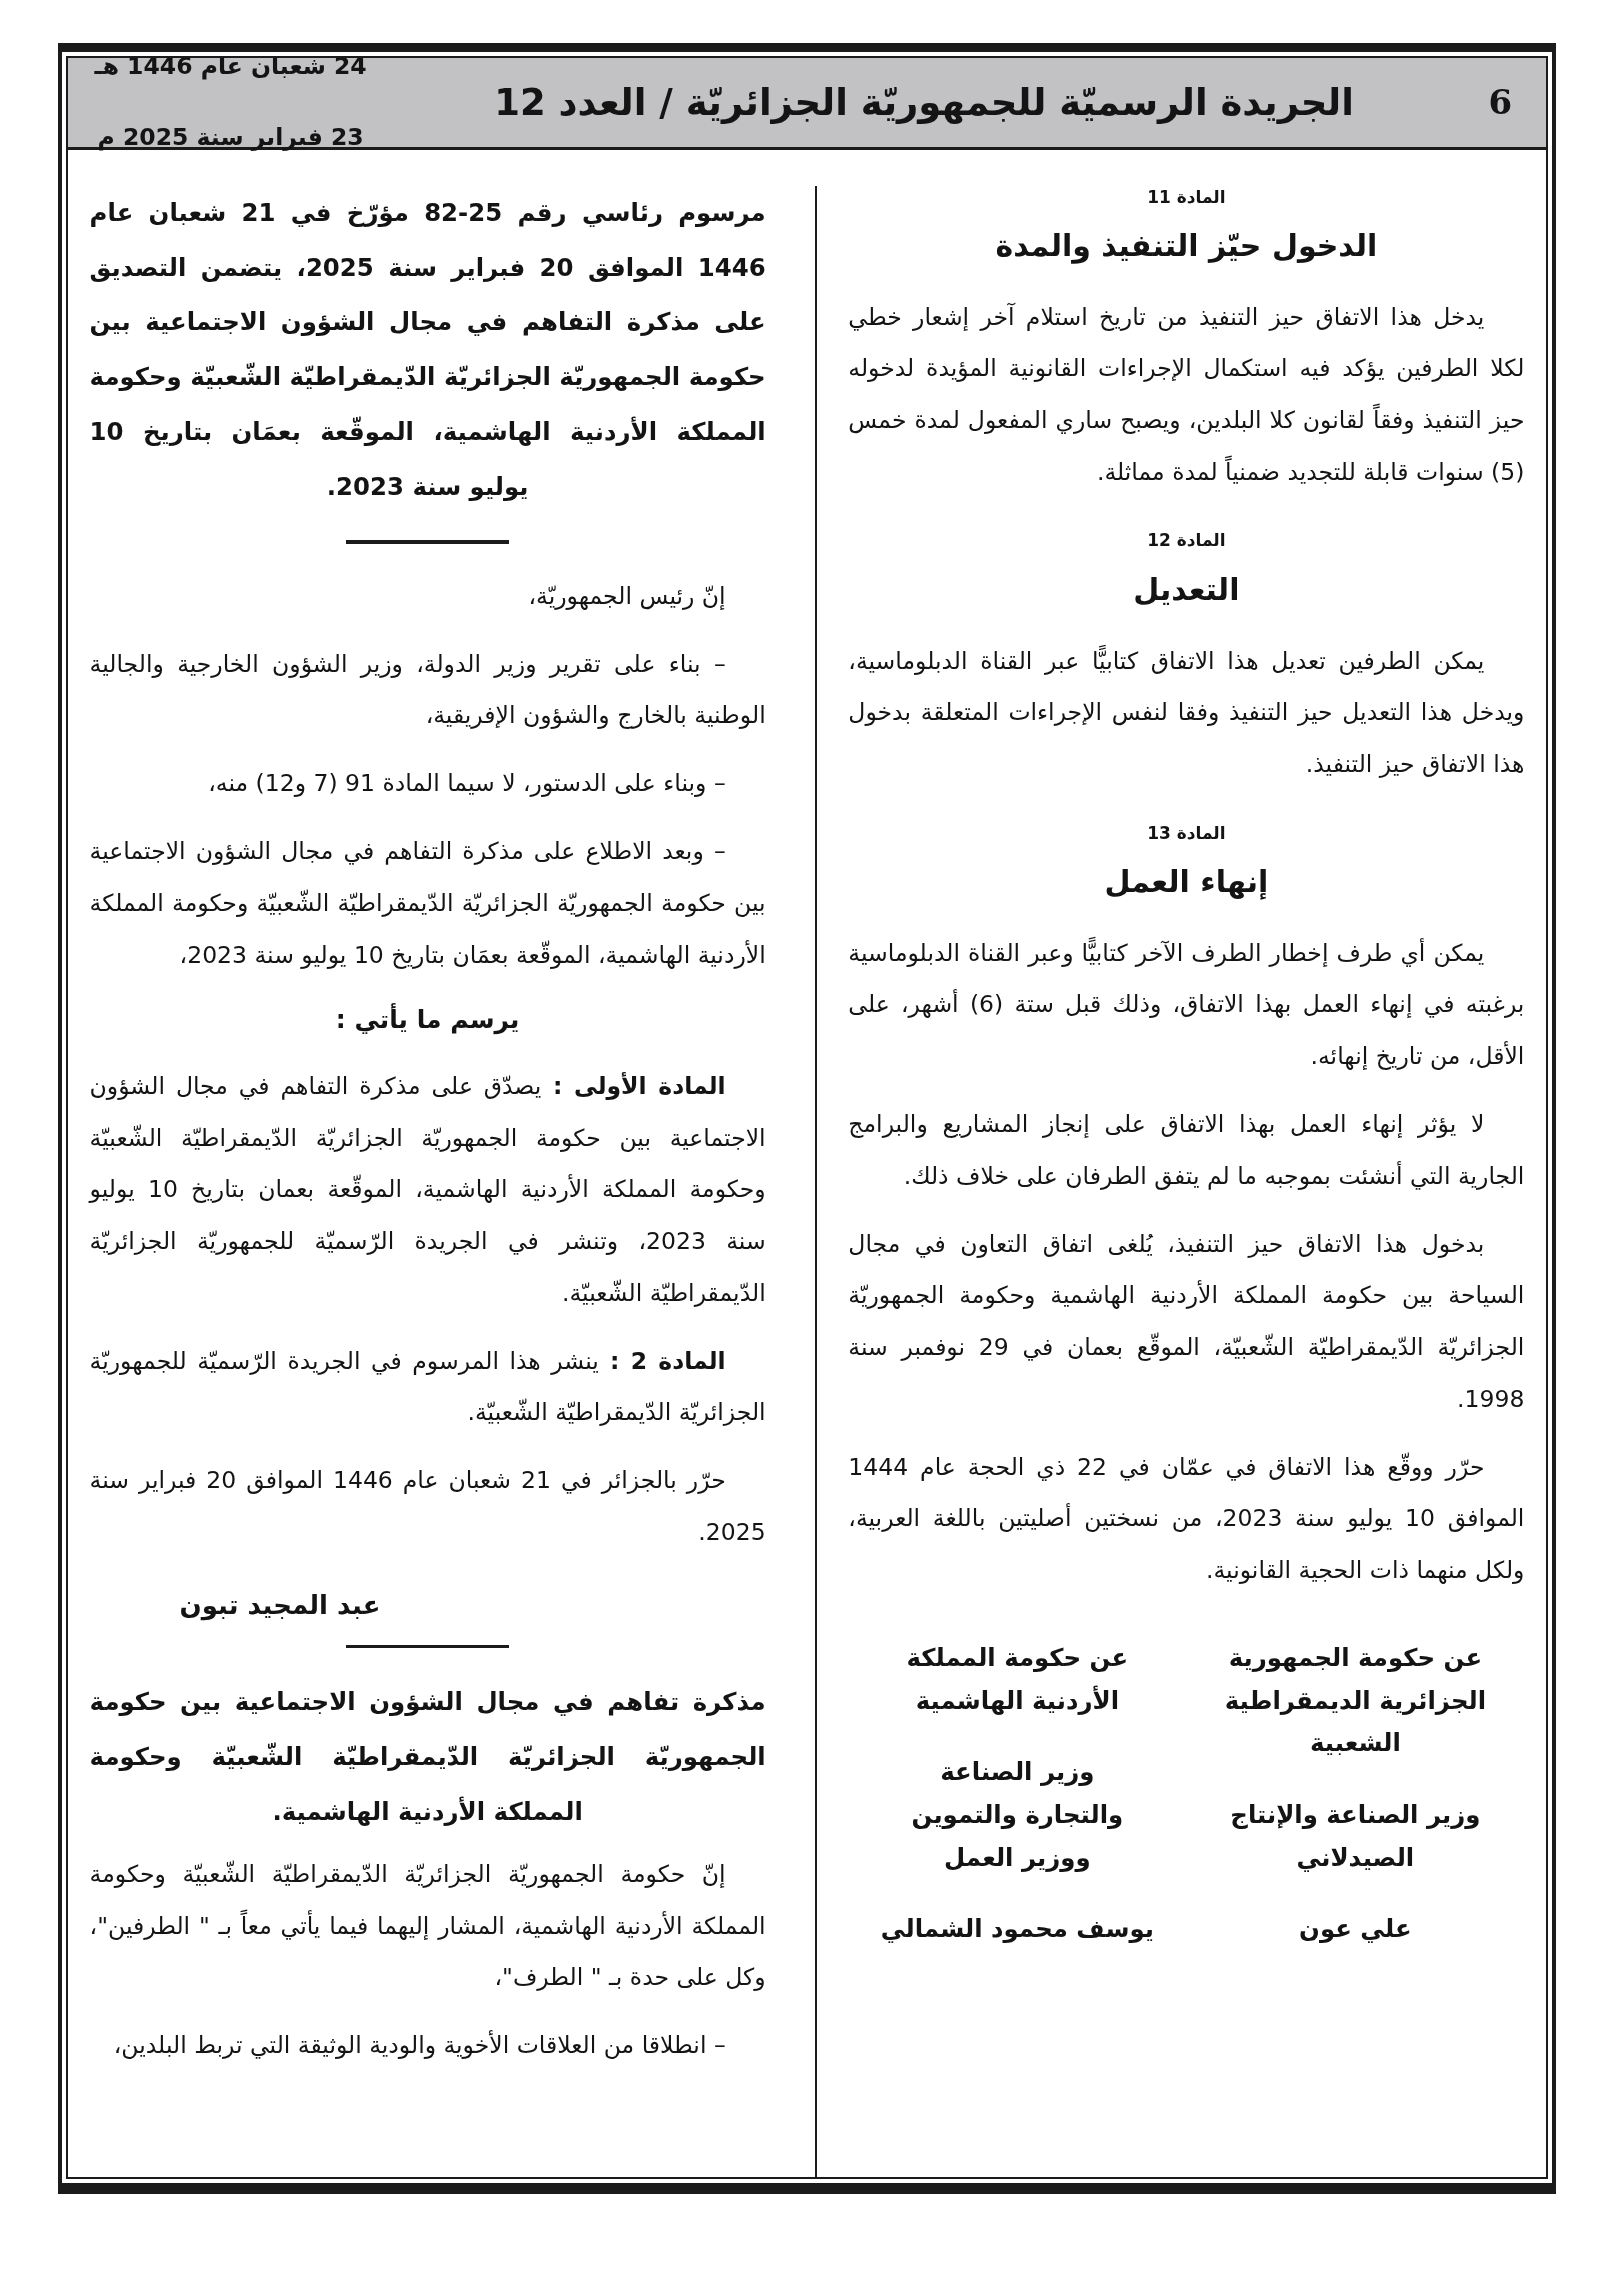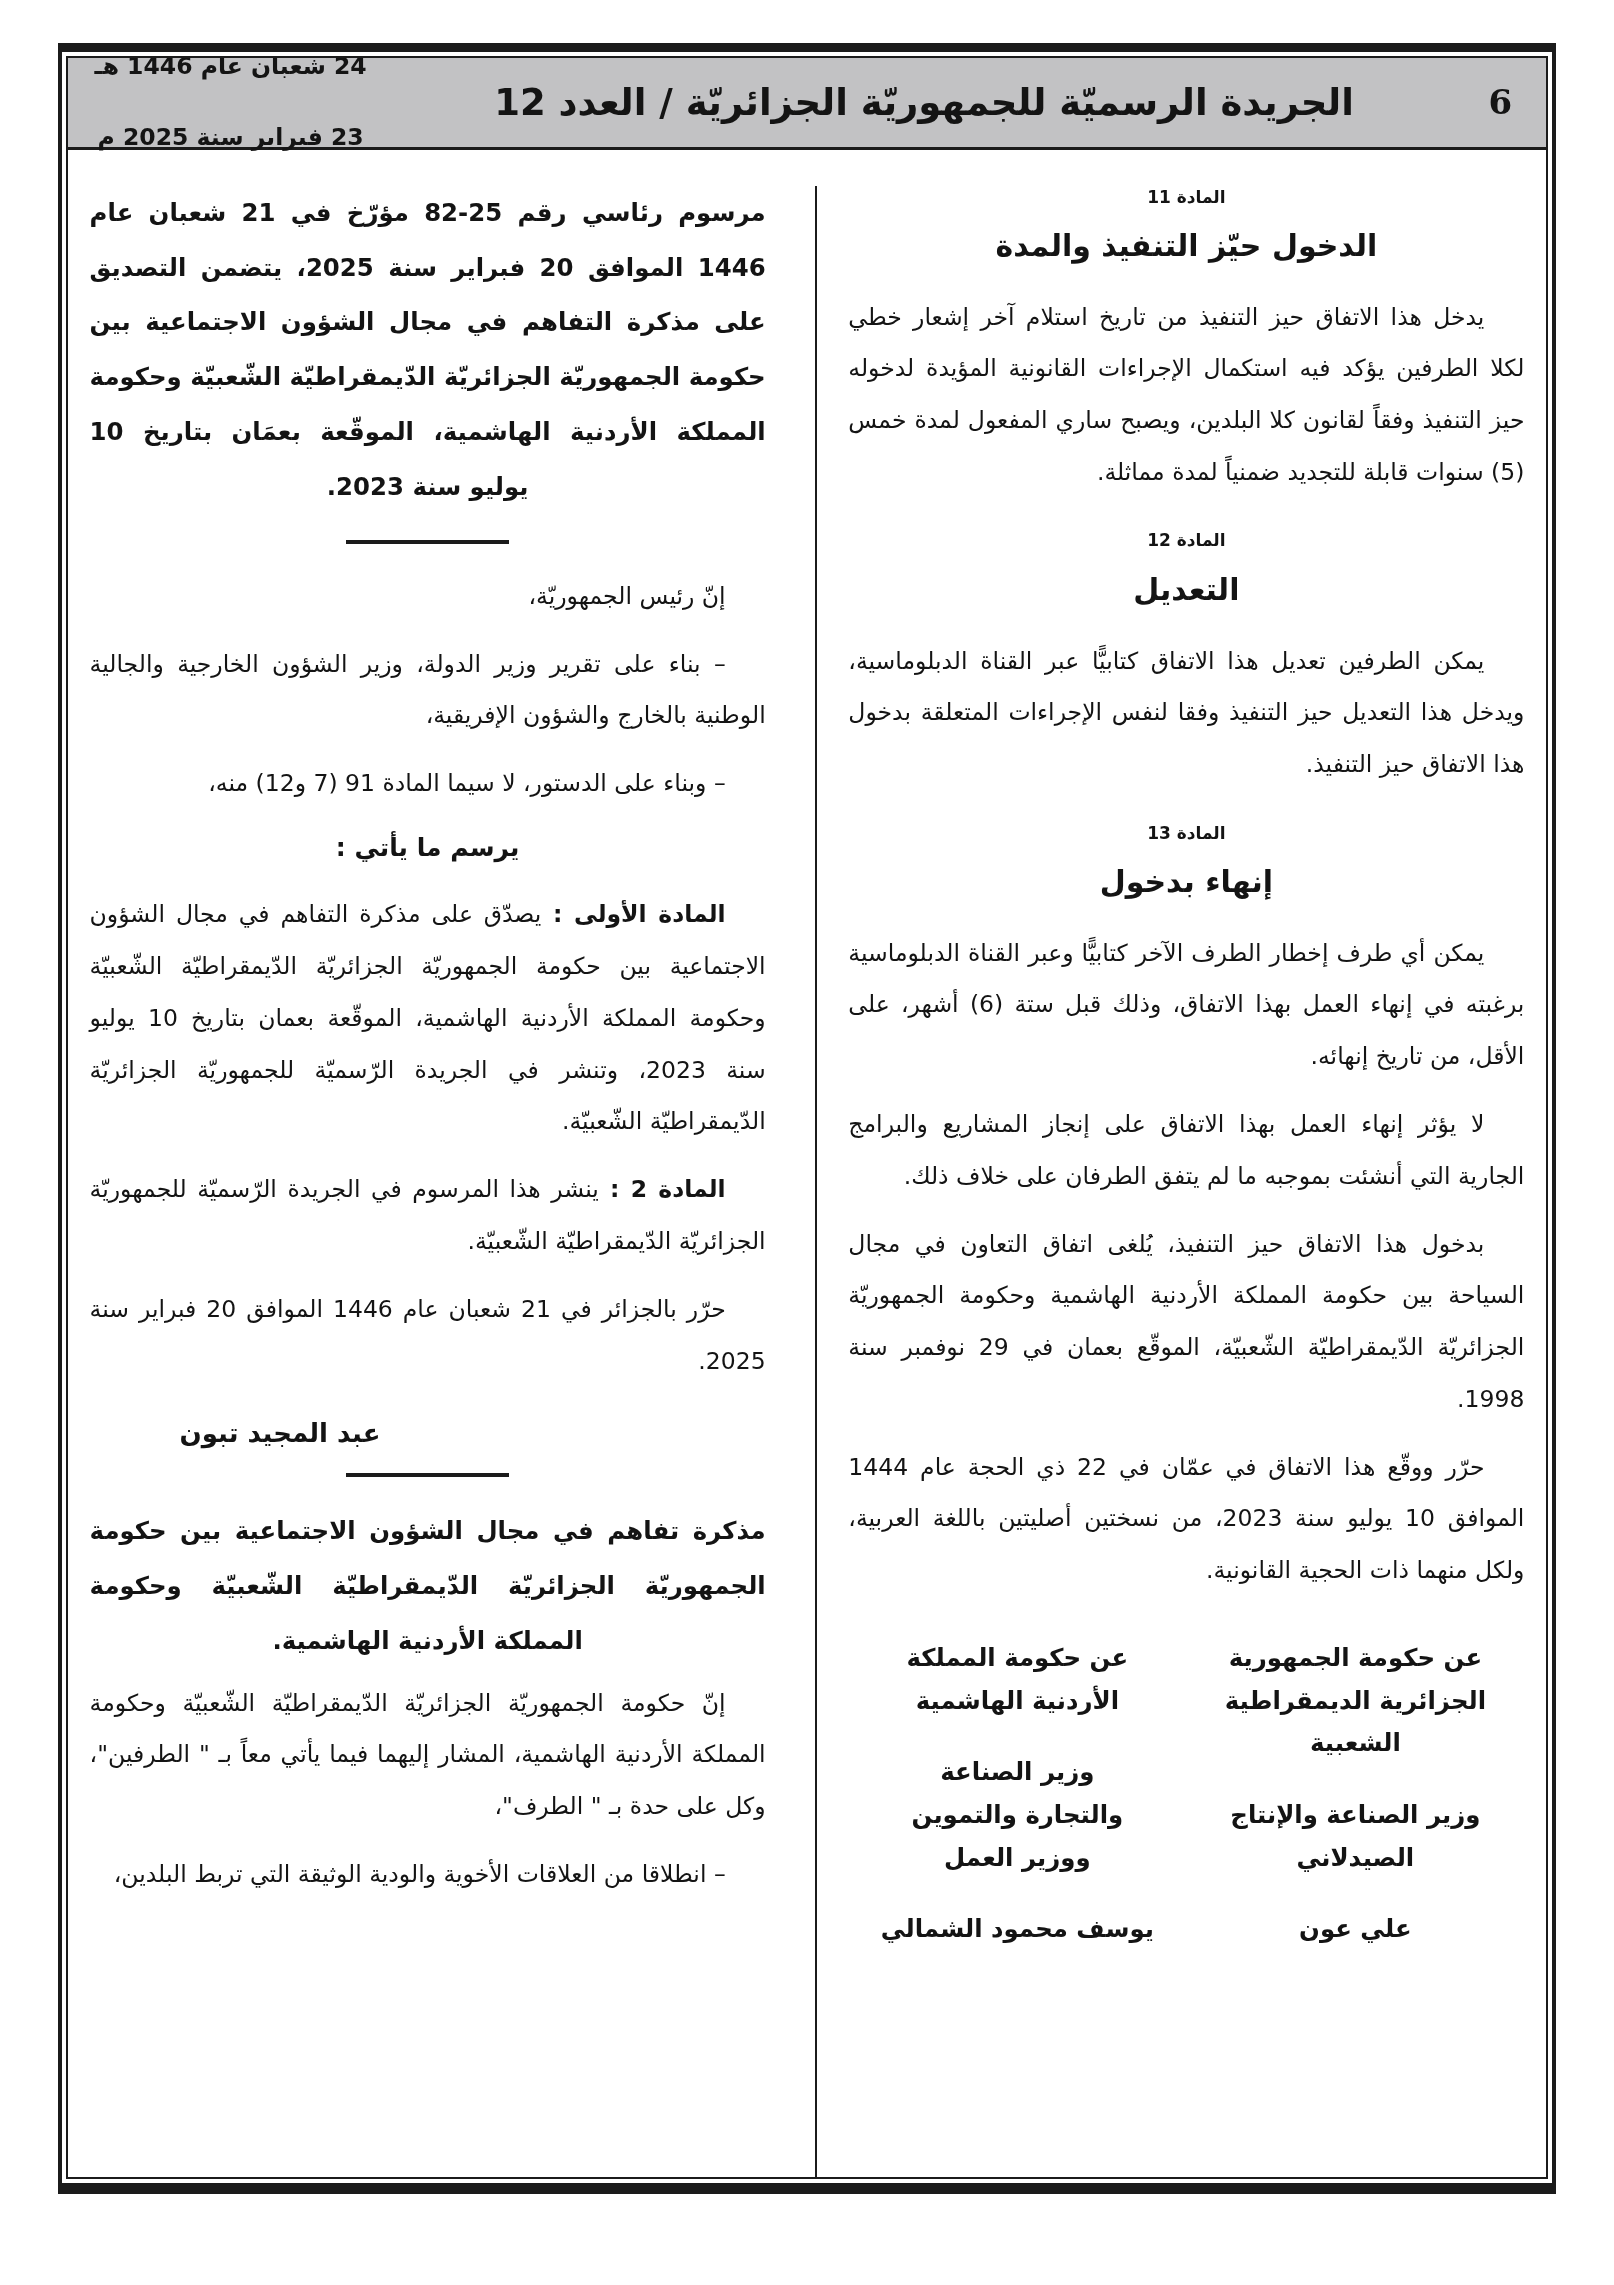--- a/index.html
+++ b/index.html
@@ -74,21 +74,21 @@
 
         <h2 class="art-num first">المادة 11</h2>
         <h3 class="art-title">الدخول حيّز التنفيذ والمدة</h3>
         <p class="p">يدخل هذا الاتفاق حيز التنفيذ من تاريخ استلام آخر إشعار خطي لكلا الطرفين يؤكد فيه استكمال الإجراءات القانونية المؤيدة لدخوله حيز التنفيذ وفقاً لقانون كلا البلدين، ويصبح ساري المفعول لمدة خمس (5) سنوات قابلة للتجديد ضمنياً لمدة مماثلة.</p>
 
         <h2 class="art-num">المادة 12</h2>
         <h3 class="art-title">التعديل</h3>
         <p class="p">يمكن الطرفين تعديل هذا الاتفاق كتابيًّا عبر القناة الدبلوماسية، ويدخل هذا التعديل حيز التنفيذ وفقا لنفس الإجراءات المتعلقة بدخول هذا الاتفاق حيز التنفيذ.</p>
 
         <h2 class="art-num">المادة 13</h2>
-        <h3 class="art-title">إنهاء بدخول</h3>
+        <h3 class="art-title">إنهاء العمل</h3>
         <p class="p">يمكن أي طرف إخطار الطرف الآخر كتابيًّا وعبر القناة الدبلوماسية برغبته في إنهاء العمل بهذا الاتفاق، وذلك قبل ستة (6) أشهر، على الأقل، من تاريخ إنهائه.</p>
         <p class="p">لا يؤثر إنهاء العمل بهذا الاتفاق على إنجاز المشاريع والبرامج الجارية التي أنشئت بموجبه ما لم يتفق الطرفان على خلاف ذلك.</p>
         <p class="p">بدخول هذا الاتفاق حيز التنفيذ، يُلغى اتفاق التعاون في مجال السياحة بين حكومة المملكة الأردنية الهاشمية وحكومة الجمهوريّة الجزائريّة الدّيمقراطيّة الشّعبيّة، الموقّع بعمان في 29 نوفمبر سنة 1998.</p>
         <p class="p">حرّر ووقّع هذا الاتفاق في عمّان في 22 ذي الحجة عام 1444 الموافق 10 يوليو سنة 2023، من نسختين أصليتين باللغة العربية، ولكل منهما ذات الحجية القانونية.</p>
 
         <div class="sig-row">
           <div class="sig-block">
             <div class="sig-entity">عن حكومة الجمهورية
 الجزائرية الديمقراطية
 الشعبية</div>
@@ -111,20 +111,21 @@
       <div class="col-divider"></div>
 
       <section class="col col-decree">
 
         <p class="bold-p">مرسوم رئاسي رقم 25-82 مؤرّخ في 21 شعبان عام 1446 الموافق 20 فبراير سنة 2025، يتضمن التصديق على مذكرة التفاهم في مجال الشؤون الاجتماعية بين حكومة الجمهوريّة الجزائريّة الدّيمقراطيّة الشّعبيّة وحكومة المملكة الأردنية الهاشمية، الموقّعة بعمَان بتاريخ 10 يوليو سنة 2023.</p>
         <div class="rule"></div>
 
         <p class="p">إنّ رئيس الجمهوريّة،</p>
         <p class="p">– بناء على تقرير وزير الدولة، وزير الشؤون الخارجية والجالية الوطنية بالخارج والشؤون الإفريقية،</p>
         <p class="p">– وبناء على الدستور، لا سيما المادة 91 (7 و12) منه،</p>
+        <p class="p">– وبعد الاطلاع على مذكرة التفاهم في مجال الشؤون الاجتماعية بين حكومة الجمهوريّة الجزائريّة الدّيمقراطيّة الشّعبيّة وحكومة المملكة الأردنية الهاشمية، الموقّعة بعمَان بتاريخ 10 يوليو سنة 2023،</p>
 
         <p class="enact">يرسم ما يأتي :</p>
 
         <p class="p"><span class="lead">المادة الأولى : </span><span>يصدّق على مذكرة التفاهم في مجال الشؤون الاجتماعية بين حكومة الجمهوريّة الجزائريّة الدّيمقراطيّة الشّعبيّة وحكومة المملكة الأردنية الهاشمية، الموقّعة بعمان بتاريخ 10 يوليو سنة 2023، وتنشر في الجريدة الرّسميّة للجمهوريّة الجزائريّة الدّيمقراطيّة الشّعبيّة.</span></p>
         <p class="p"><span class="lead">المادة 2 : </span><span>ينشر هذا المرسوم في الجريدة الرّسميّة للجمهوريّة الجزائريّة الدّيمقراطيّة الشّعبيّة.</span></p>
 
         <p class="p">حرّر بالجزائر في 21 شعبان عام 1446 الموافق 20 فبراير سنة 2025.</p>
         <p class="president-name">عبد المجيد تبون</p>
 
         <div class="rule"></div>

